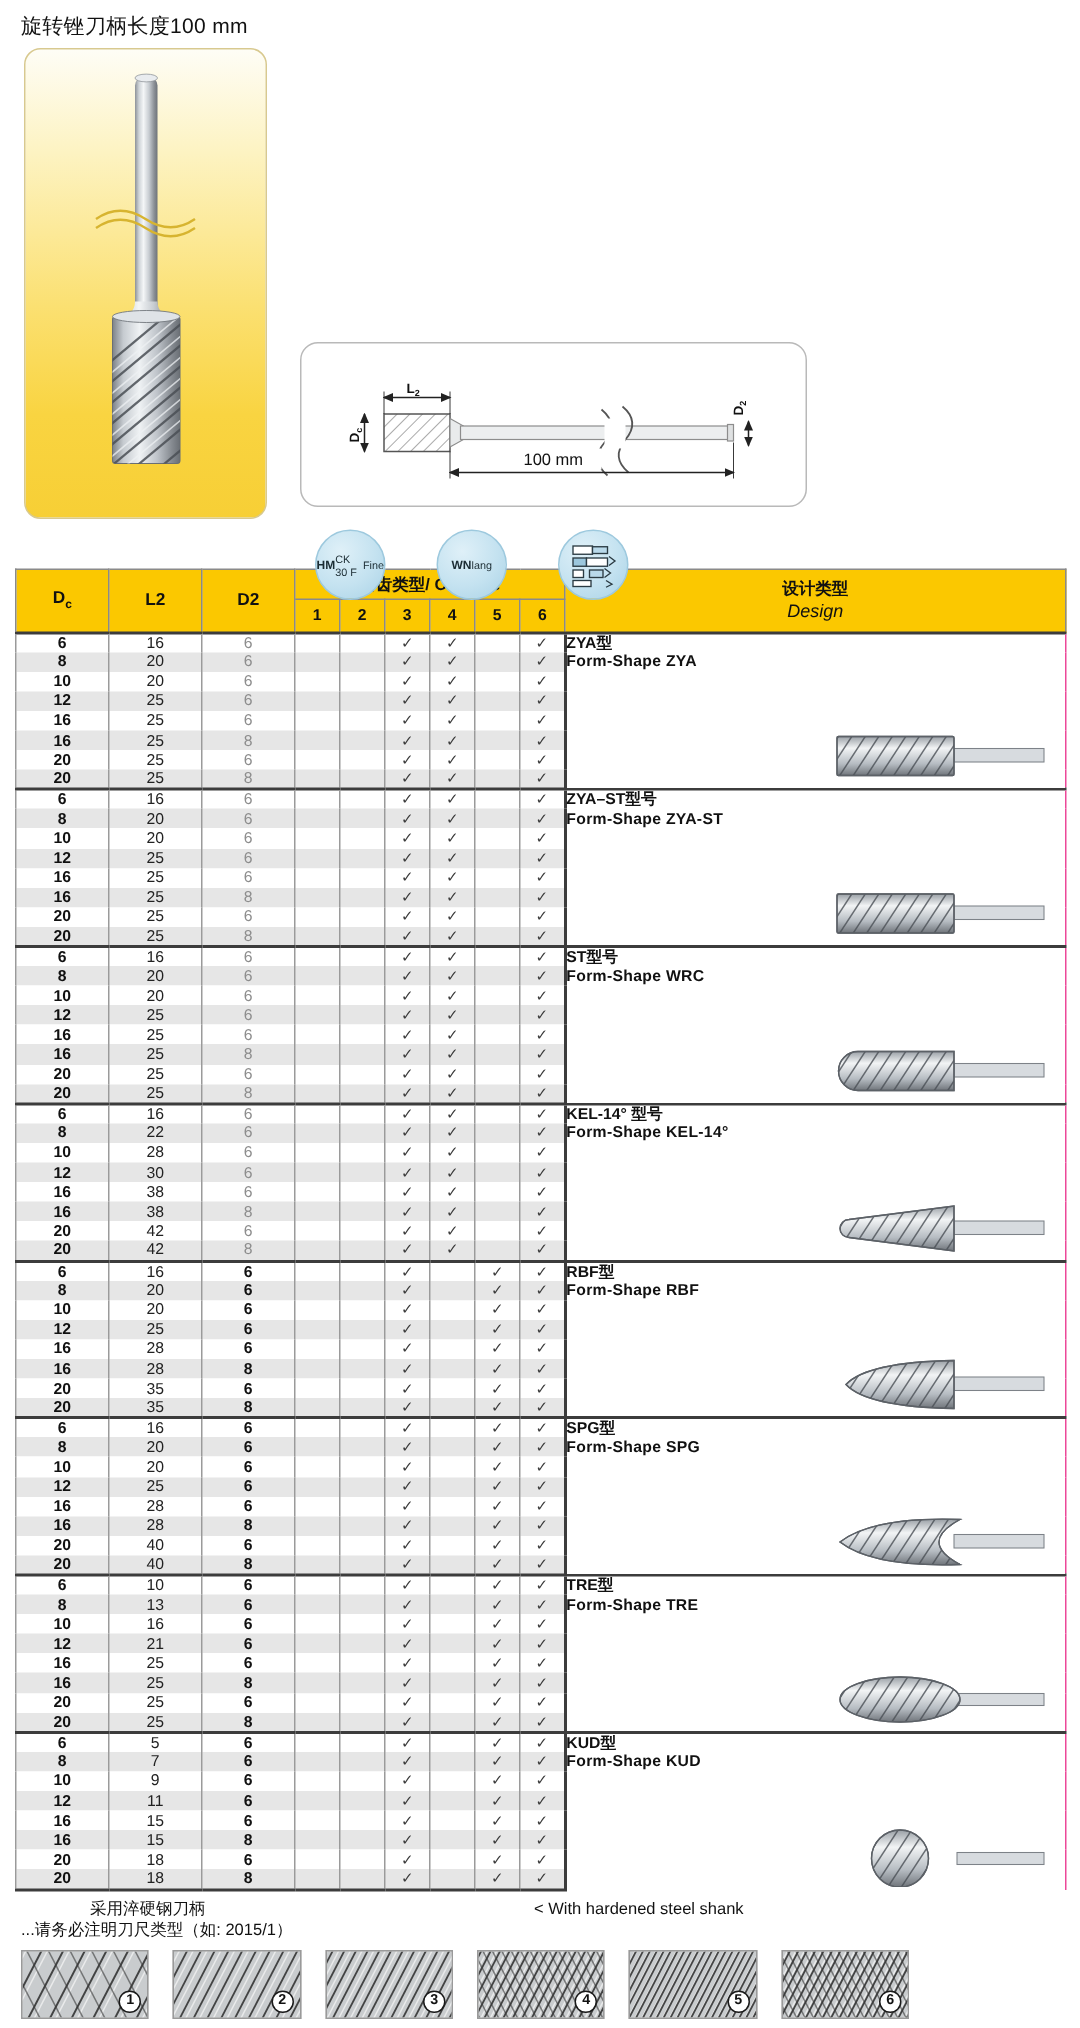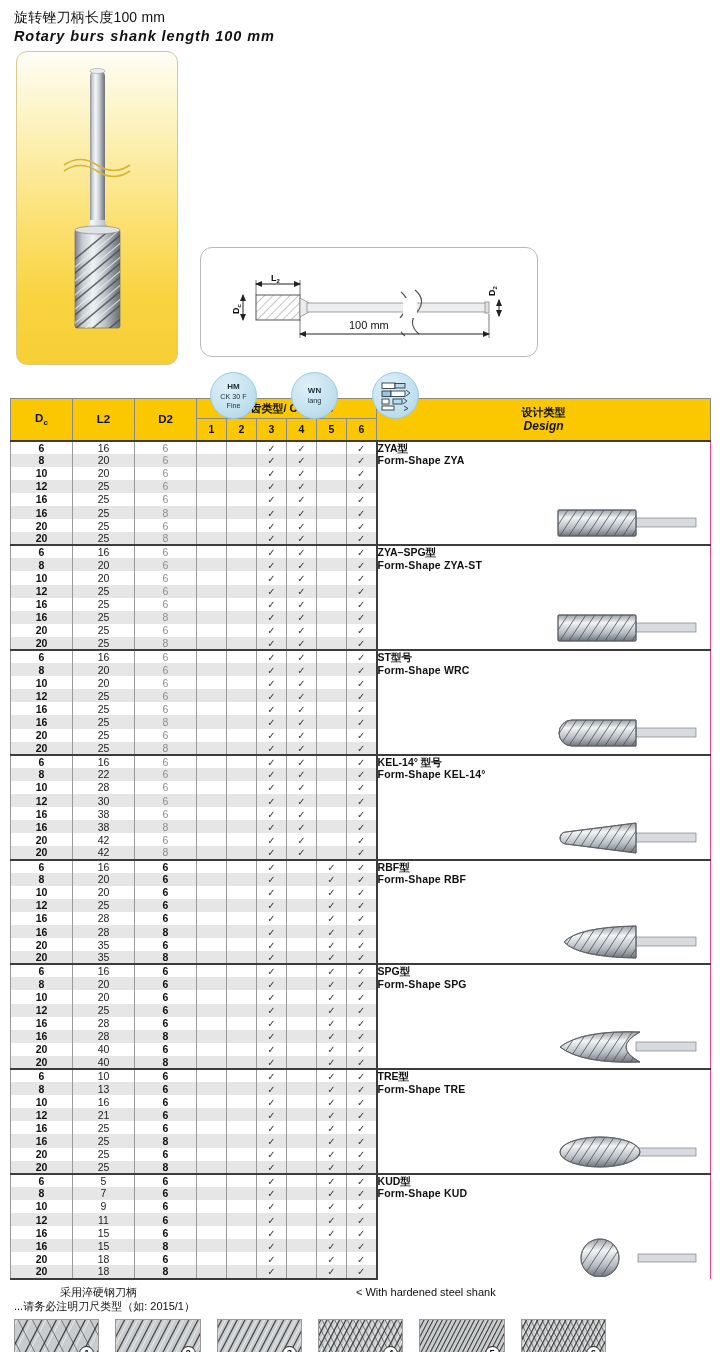--- a/index.html
+++ b/index.html
@@ -35,42 +35,42 @@
     position: absolute; left: 190px; top: 196px; width: 338px; height: 110px;
     border: 1px solid #b9b9b9; border-radius: 12px; background: #ffffff;
   }
   .diagram svg { display: block; }
 
   .badges { position: absolute; left: 200px; top: 321px; display: flex; gap: 34px; }
   .badge {
     width: 47px; height: 47px; border-radius: 50%;
     background: radial-gradient(circle at 36% 30%, #dff0f8 0%, #c4e2f0 55%, #a9d2e6 100%);
     border: 1px solid #9dc9de;
-    display: flex; flex-direction: column; align-items: center; justify-content: center;
+    display: flex; align-items: center; justify-content: center;
     color: #1b2c33;
   }
   .badge-l1 { font-size: 8px; font-weight: bold; line-height: 10px; }
   .badge-l2 { font-size: 7.2px; line-height: 9px; }
   .badge-l3 { font-size: 7.2px; line-height: 9px; }
   .badge svg { display:block; }
 
   
   table.spec { width: 700px; border-collapse: collapse; table-layout: fixed; margin-top: 20px; }
   table.spec td, table.spec th { padding: 0; }
 
   thead th {
     background: #fbc800; color: #111; border: 1px solid #8a8a8a;
     font-size: 11.5px; font-weight: bold; text-align: center; vertical-align: middle;
   }
   th.dc-h, th.l2-h, th.d2-h { height: 42px; }
   th.cut-h { height: 20px; font-size: 11px; }
   th.cutnum { height: 21px; font-size: 10.5px; }
   th.design-h { height: 42px; }
   .design-cn { font-size: 11px; font-weight: bold; line-height: 13px; }
-  .design-en { font-size: 12px; font-weight: bold; font-style: italic; line-height: 14px; }
+  .design-en { font-size: 12px; font-weight: normal; font-style: italic; line-height: 14px; }
   .sub { font-size: 8px; vertical-align: sub; }
 
   tbody tr { height: 13.1px; }
   tbody td {
     border-left: 1px solid #9a9a9a; border-right: 1px solid #9a9a9a;
     font-size: 10.5px; text-align: center; vertical-align: middle; line-height: 12px;
     background: #ffffff;
   }
   tbody tr.alt td { background: #e6e6e6; }
   td.dc { font-weight: bold; color: #111; }
@@ -113,21 +113,20 @@
     display: flex; align-items: center; justify-content: center; line-height: 1;
   }
 </style>
 </head>
 <body>
 
 <div class="page">
 
   <div class="title-block">
     <div class="title-cn">旋转锉刀柄长度100 mm</div>
-    <div class="title-en">Rotary burs  shank  length  100  mm</div>
   </div>
 
   <div class="top-zone">
 
     <div class="hero">
       <svg width="160" height="312" viewBox="0 0 160 312">
         <defs>
           <linearGradient id="shank" x1="0" y1="0" x2="1" y2="0">
             <stop offset="0%" stop-color="#8d9298"></stop>
               <stop offset="18%" stop-color="#cfd4d8"></stop>
@@ -436,21 +435,21 @@
           <td class="dc">6</td>
           <td class="l2">16</td>
           <td class="d2">6</td>
           <td class="cut"></td>
           <td class="cut"></td>
           <td class="cut"><span class="ck">✓</span></td>
           <td class="cut"><span class="ck">✓</span></td>
           <td class="cut"></td>
           <td class="cut"><span class="ck">✓</span></td>
           <td class="design" rowspan="8">
-            <div class="grp-cn">ZYA–SPG型</div>
+            <div class="grp-cn">ZYA–ST型号</div>
             <div class="grp-en">Form-Shape  ZYA-ST</div>
             <div class="grp-art">
               <svg width="150" height="40" viewBox="0 0 150 40">
     <defs>
                   <clipPath id="c_cylinder-st">
                     <rect x="6" y="8" width="78" height="26" rx="1"></rect>
                   </clipPath>
       <linearGradient id="g_cylinder-st" x1="0" y1="0" x2="0" y2="1">
         <stop offset="0%" stop-color="#9aa0a6"></stop>
                     <stop offset="30%" stop-color="#f2f4f5"></stop>

